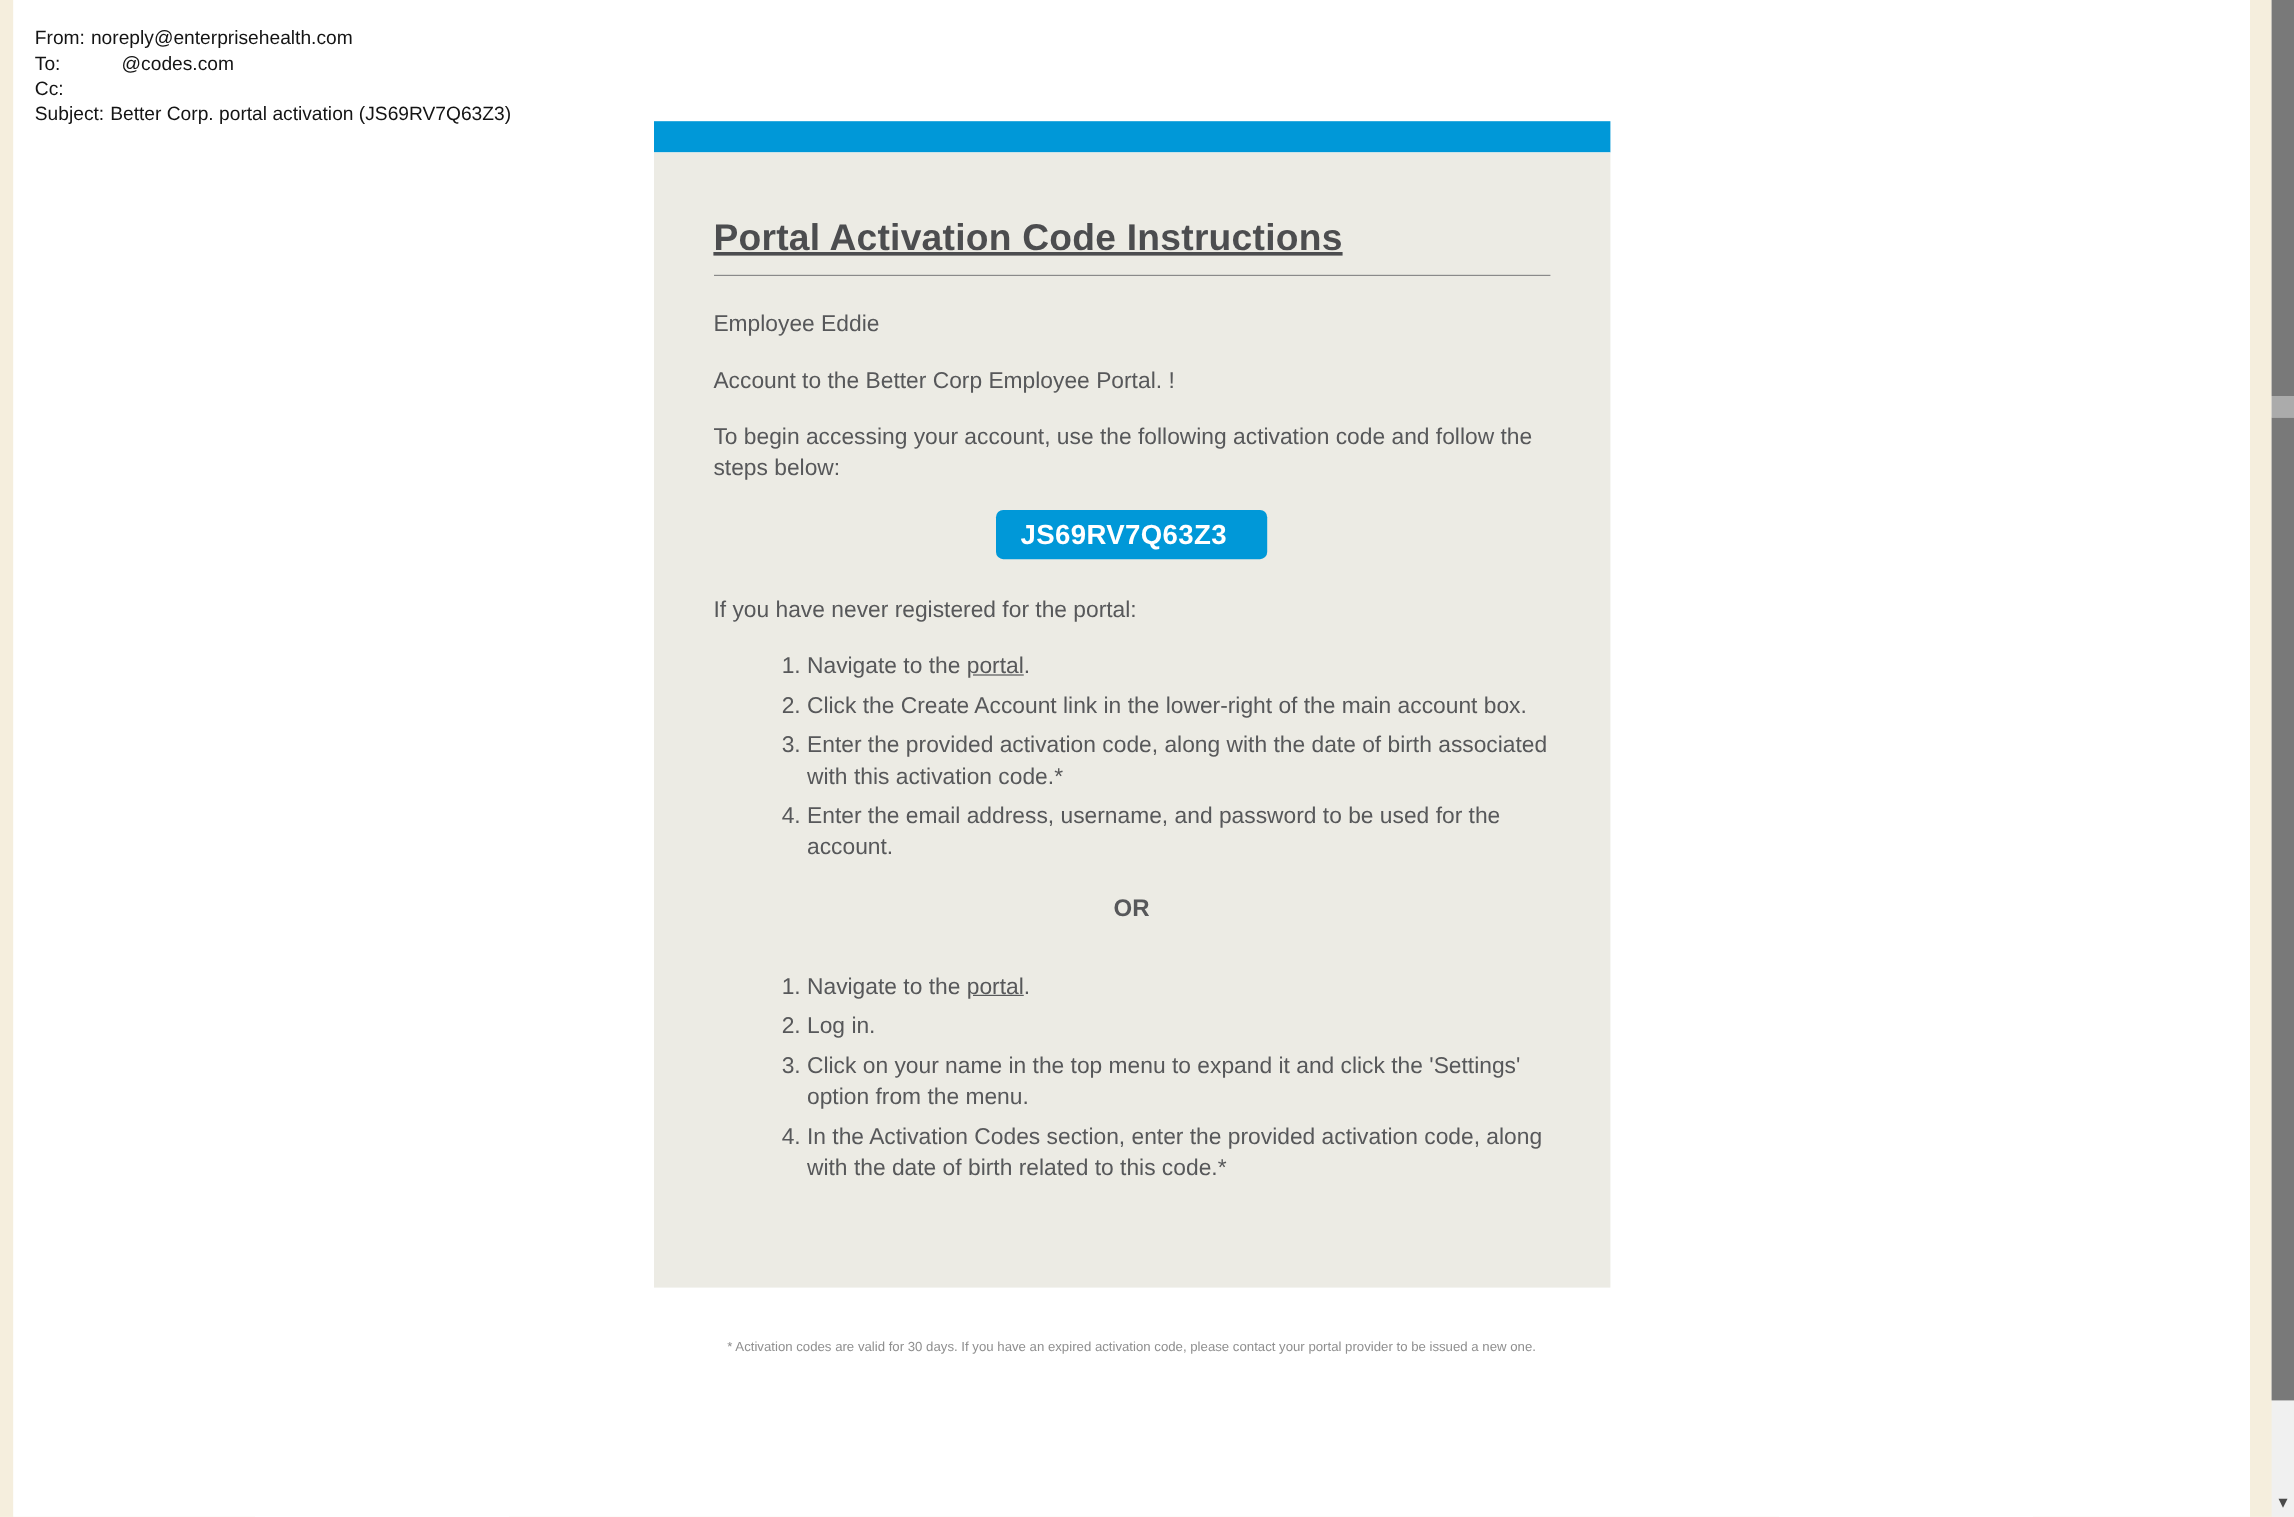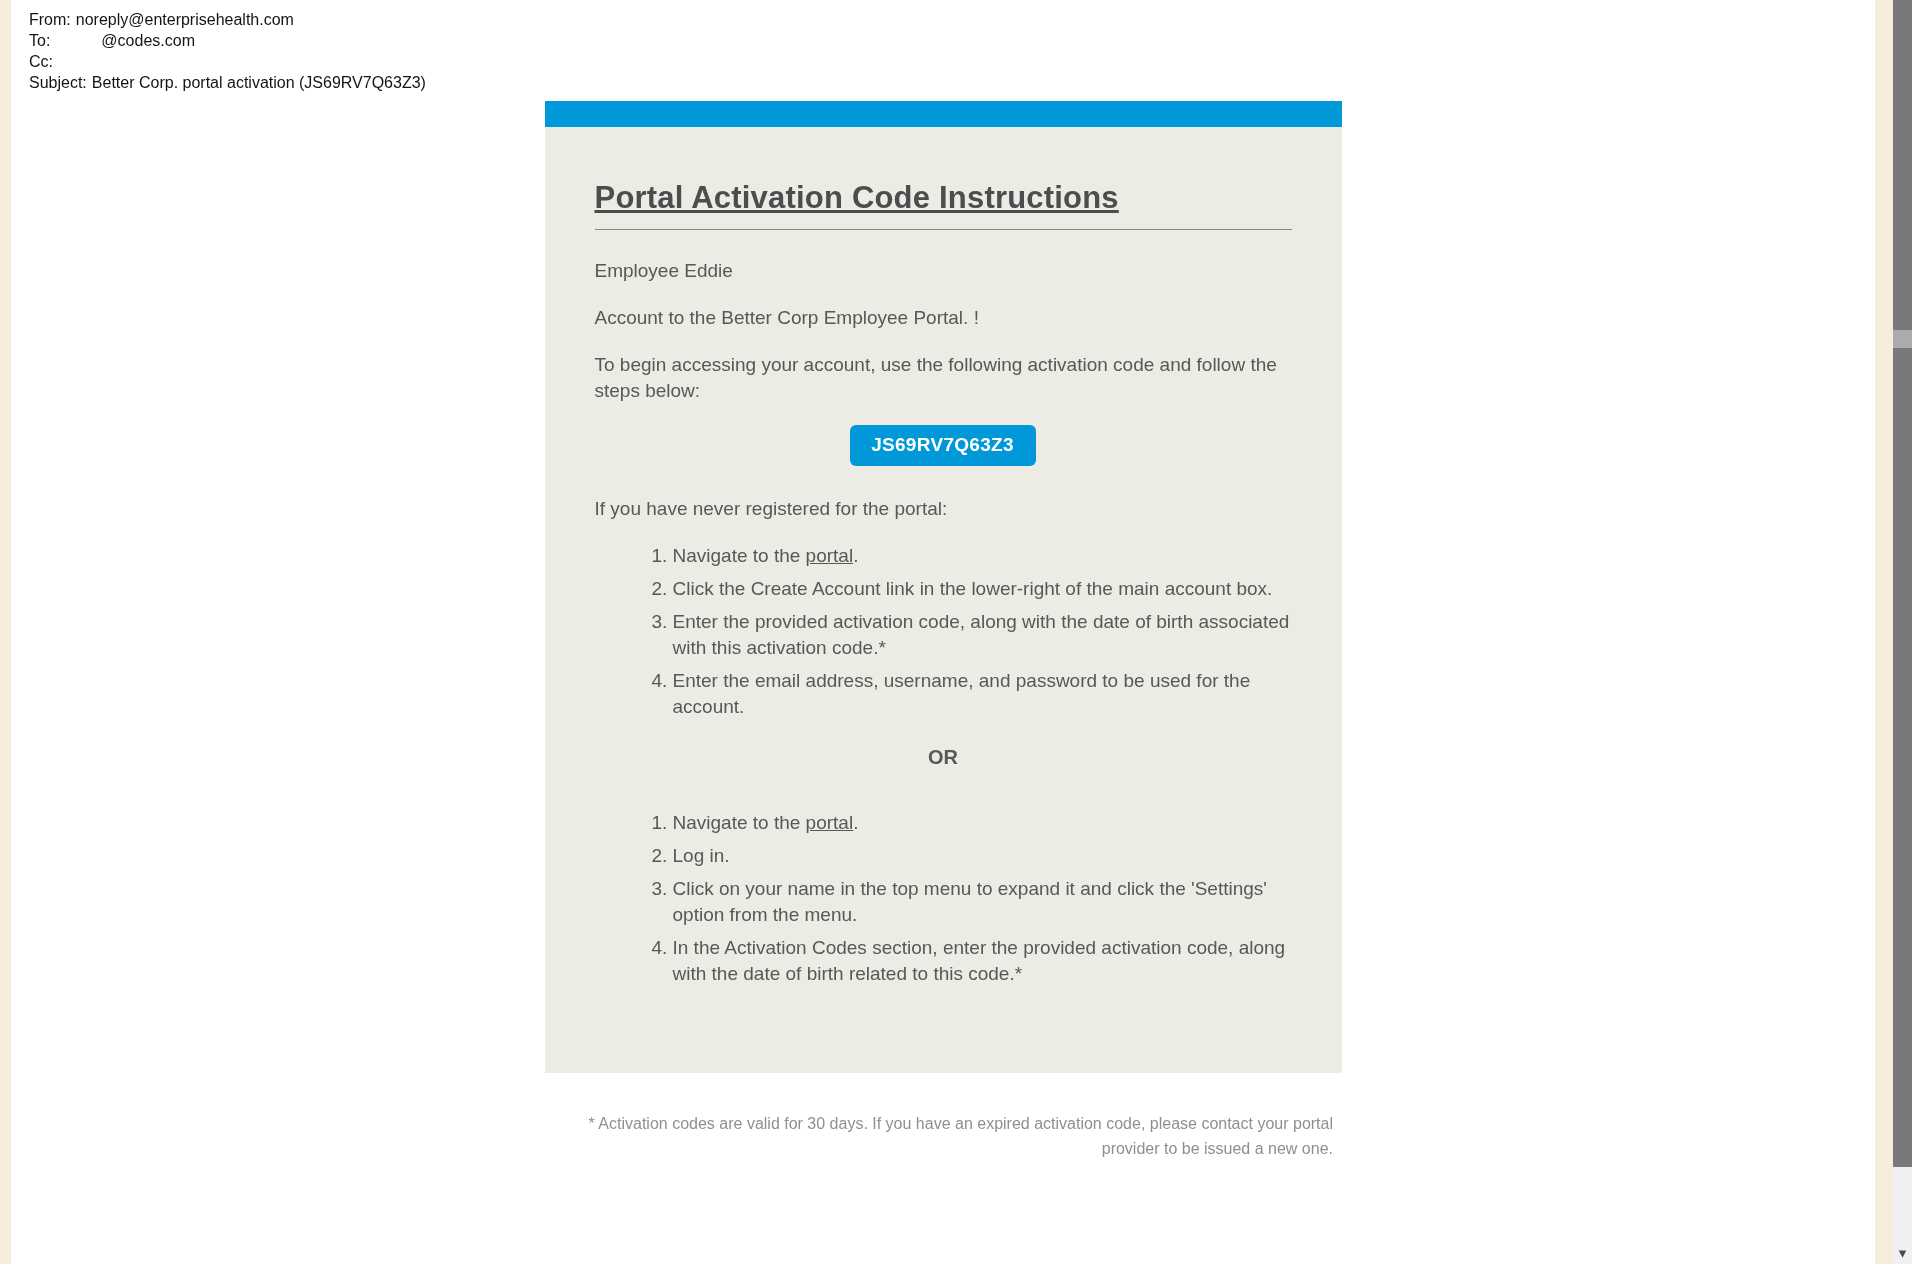--- a/index.html
+++ b/index.html
@@ -10,21 +10,21 @@
     background: #f5eedd;
   }
   .white-panel {
     position: absolute;
     left: 11px; right: 37px; top: 0; bottom: 0;
     background: #ffffff;
   }
   
   .raw-headers {
     position: absolute;
-    top: 9px; left: 18px;
+    top: 22px; left: 18px;
     font-size: 16px; line-height: 21px;
     color: #141414;
     white-space: nowrap;
   }
   .raw-headers .lab { margin-right: 5px; }
   .to-gap { display: inline-block; width: 46px; }
   
   .card {
     width: 797px;
     margin: 101px auto 0 auto;
@@ -50,23 +50,23 @@
     margin: 0 0 28px 0; height: 0;
   }
   .card-body p { margin: 16px 0 21px 0; }
   .intro-p { margin-bottom: 25px; }
   .code-wrap { text-align: center; margin: 0 0 30px 0; }
   .code-badge {
     display: inline-block;
     background: #0098d8;
     color: #ffffff;
     font-weight: bold;
-    font-size: 19px;
+    font-size: 23px;
     line-height: 26px;
-    padding: 7px 22px 8px 21px;
+    padding: 7px 34px 8px 21px;
     border-radius: 6px;
     letter-spacing: 0.3px;
   }
   .sec-heading { margin: 0 0 6px 0; }
   ol.steps {
     margin: 8px 0 24px 0;
     padding: 0 0 0 78px;
   }
   ol.steps li { margin: 7px 0; }
   .or-row {
@@ -74,23 +74,23 @@
     font-weight: bold;
     font-size: 20px;
     margin: 22px 0 40px 0;
   }
   .plink { color: inherit; text-decoration: underline; cursor: pointer; }
   b, .bold-run { font-weight: normal; }
   
   .footnote {
     width: 780px;
     margin: 38px auto 0 auto;
-    text-align: right;
+    text-align: center;
     color: #8f8f8f;
-    font-size: 16px;
+    font-size: 11px;
     line-height: 25px;
   }
   
   .scrollbar {
     position: absolute;
     right: 0; top: 0; bottom: 0;
     width: 19px;
     background: #f0f0f0;
   }
   .sb-thumb-top    { position: absolute; left: 0; right: 0; top: 0;      height: 330px; background: #797979; }

